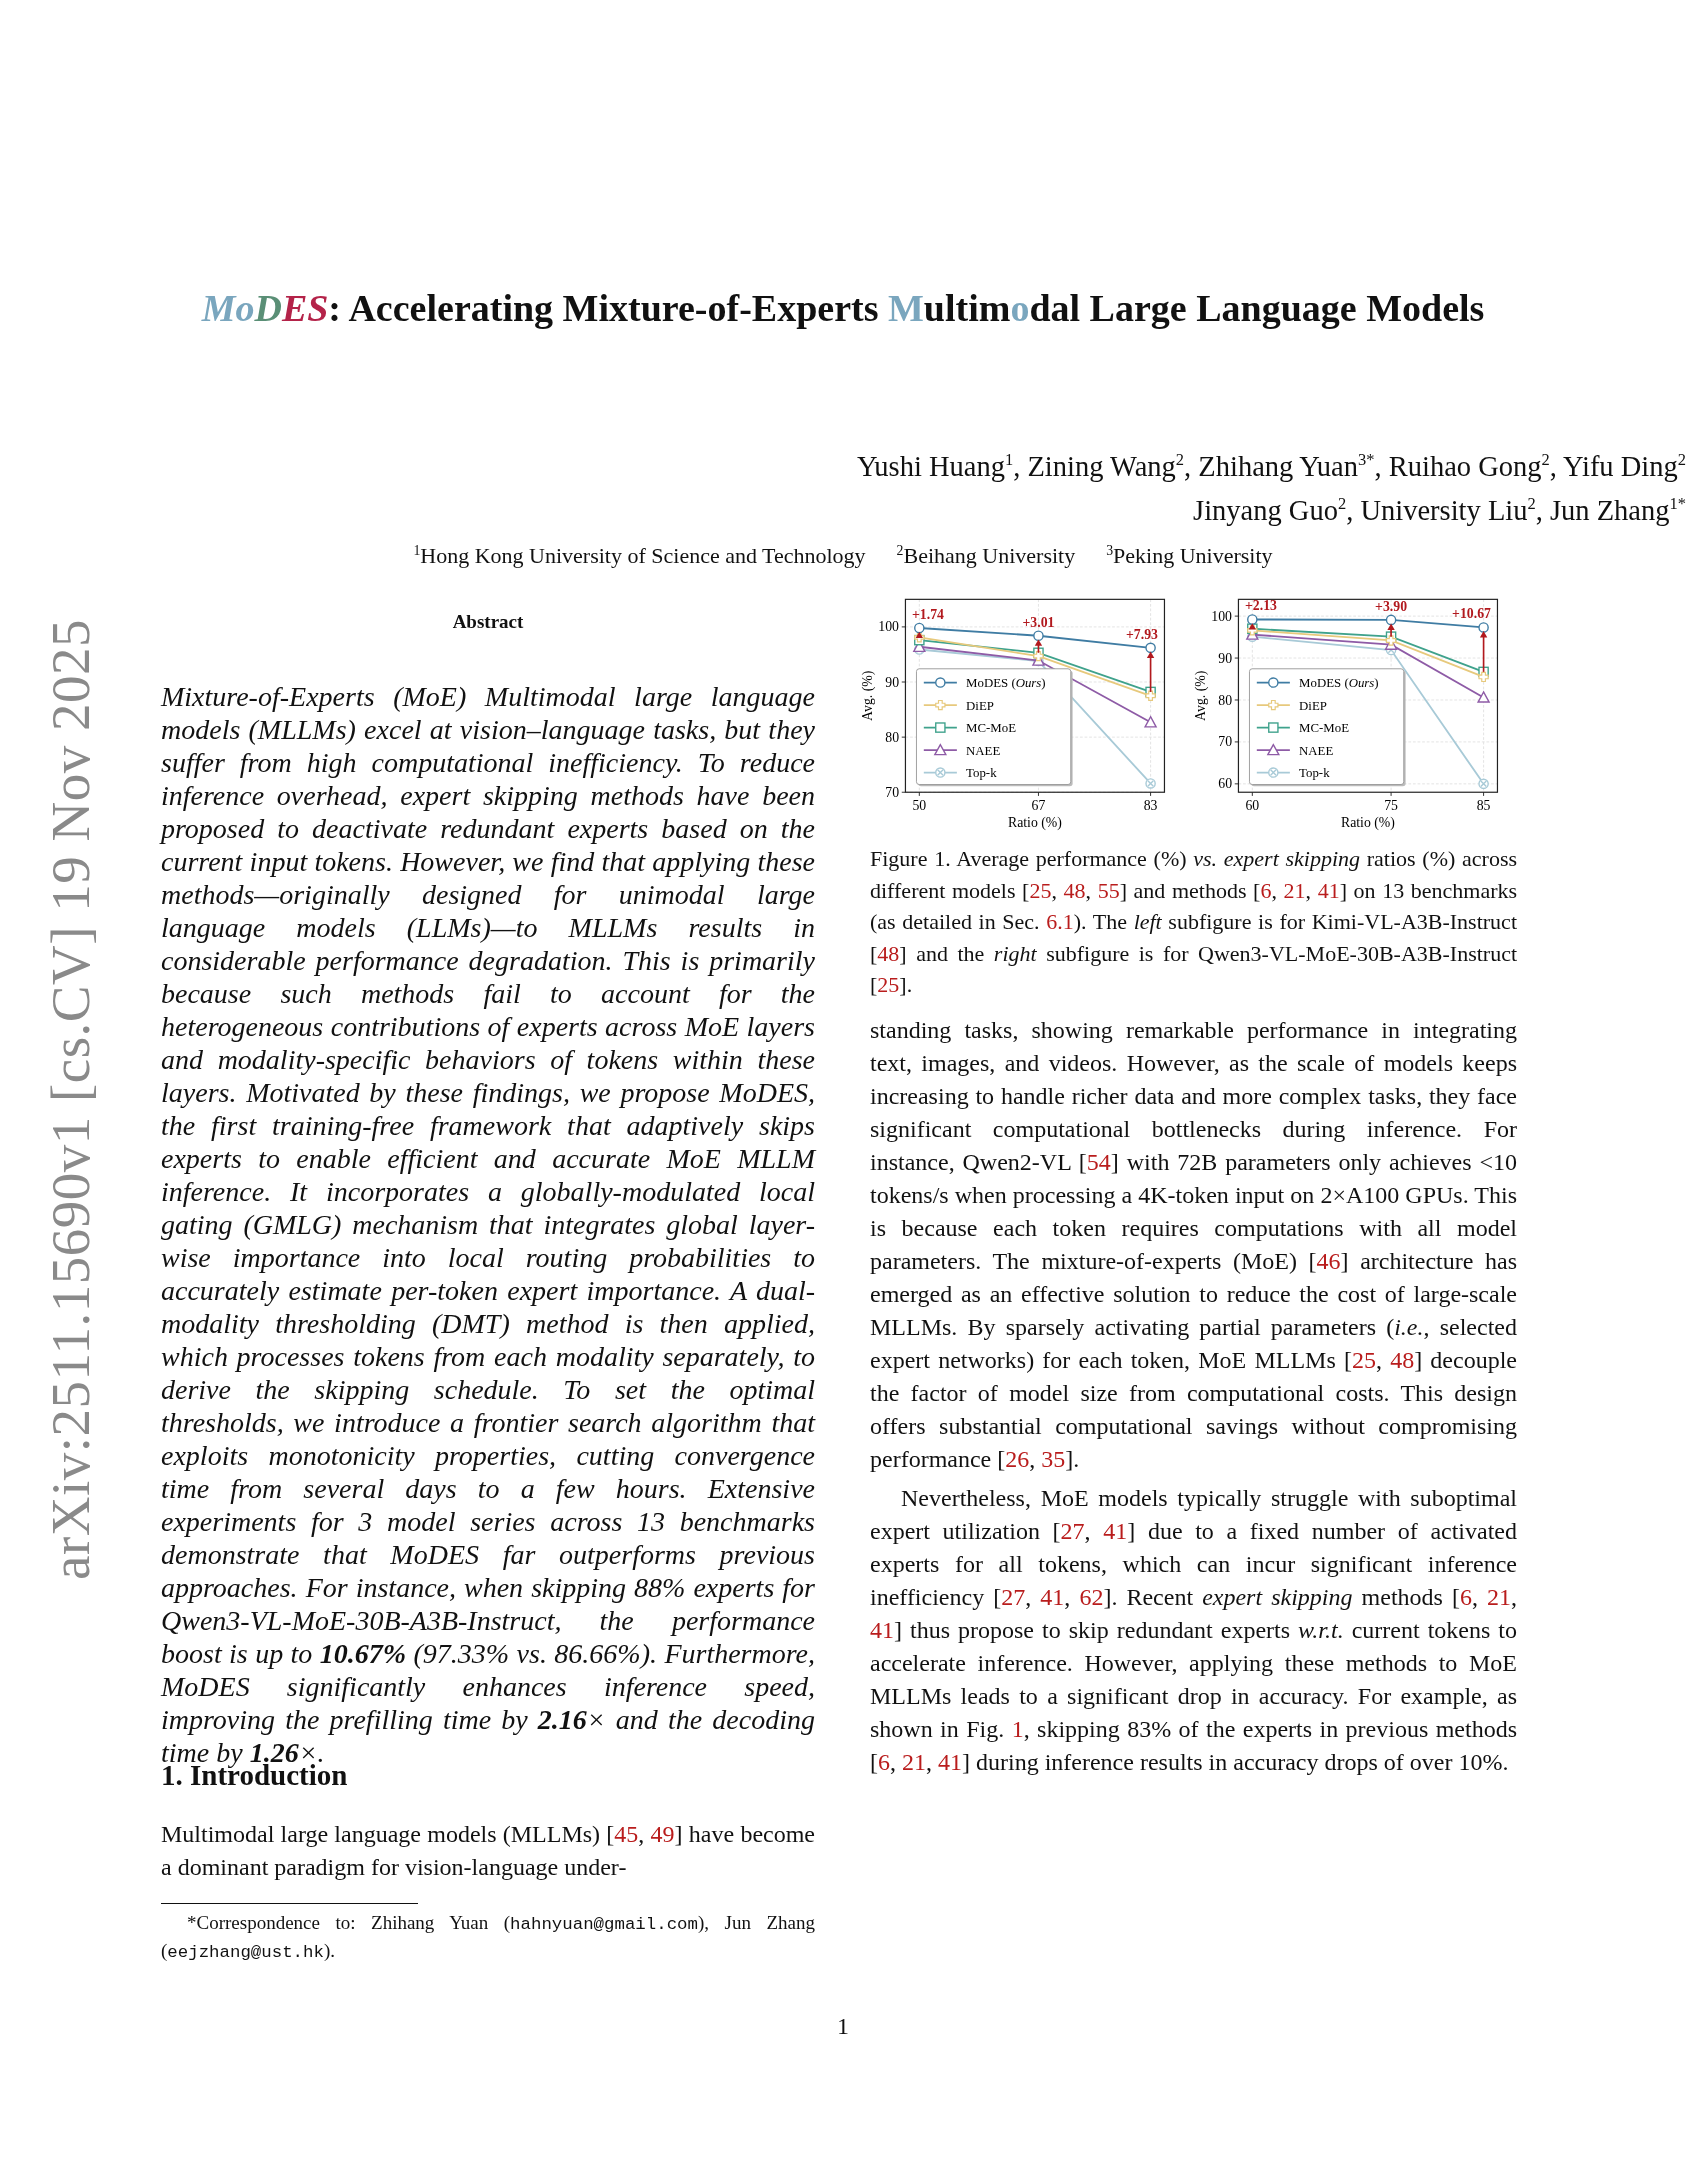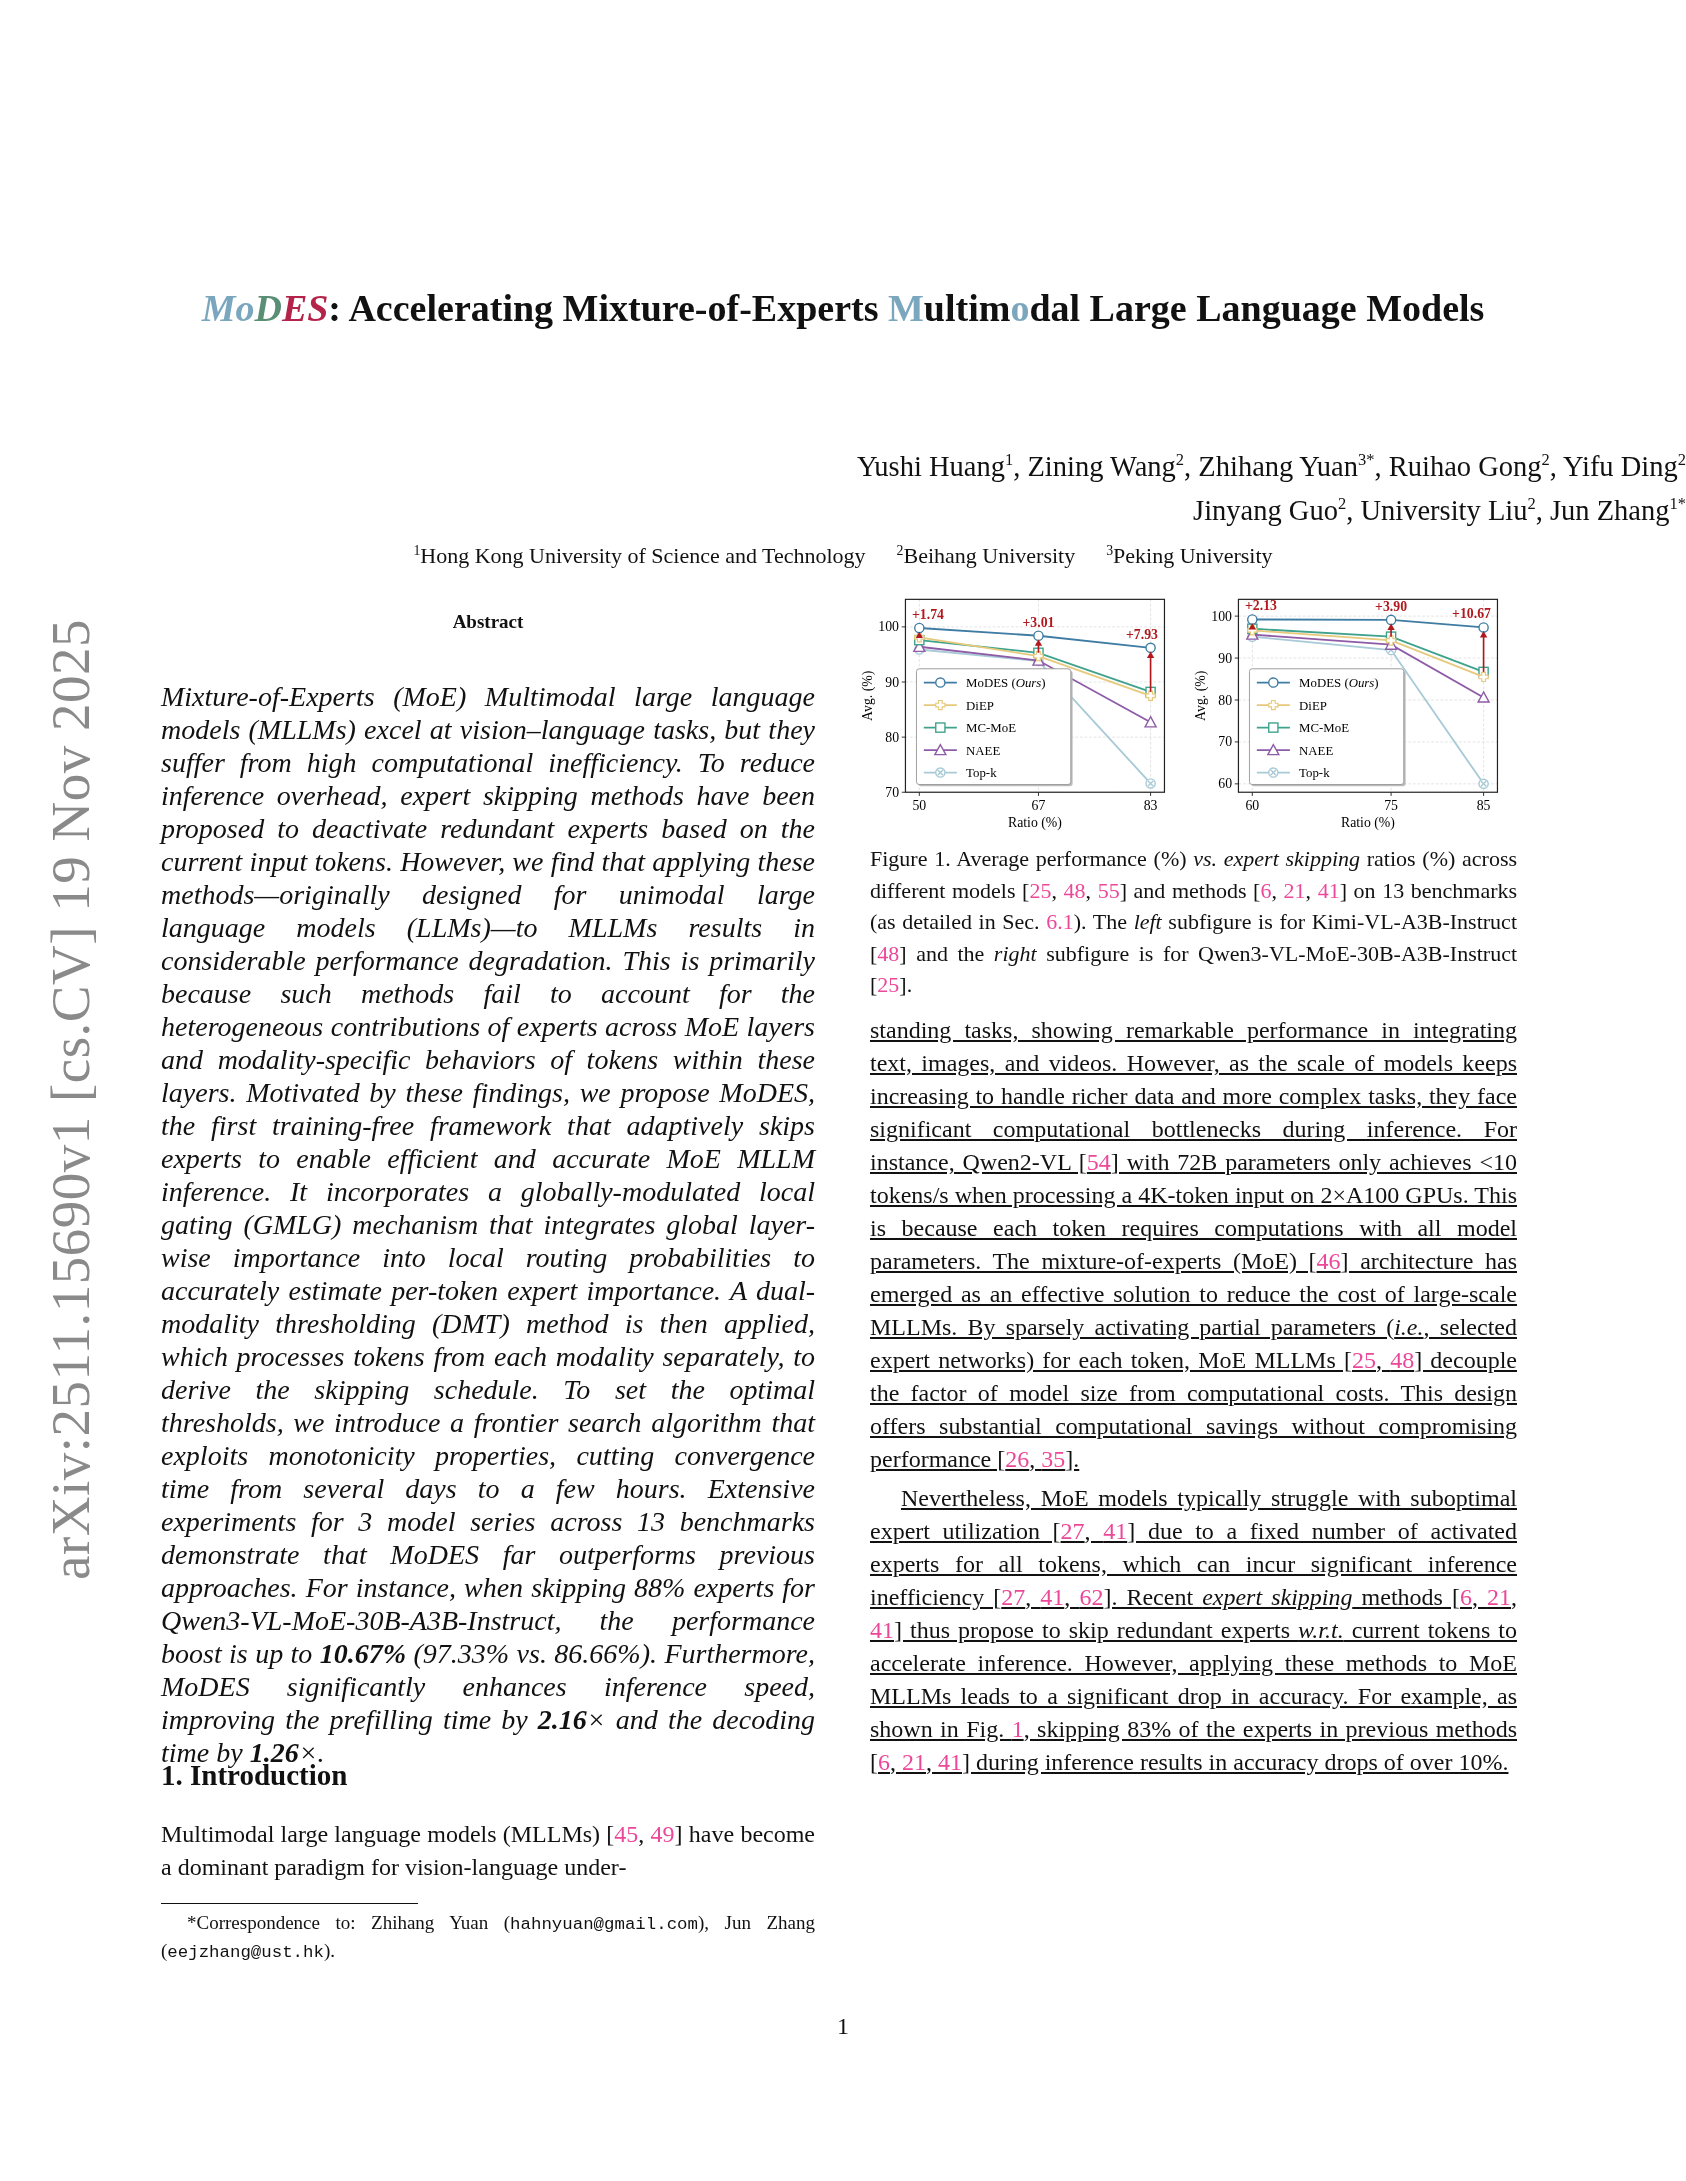--- a/index.html
+++ b/index.html
@@ -1,18 +1,18 @@
 <!DOCTYPE html>
 <html style="font-size:14.7px"><head>
 <meta charset="utf-8">
 <style>
   html, body { margin: 0; padding: 0; background: #ffffff; }
   body { width: 1686px; height: 2182px; position: relative; overflow: hidden;
          font-family: "Liberation Serif", "DejaVu Serif", serif; color: #111; }
-  .cite { color: #ec4899; }
+  .cite { color: #b91c1c; }
   .arxiv-stamp { position: absolute; left: 39px; top: 1580px; transform-origin: 0 0; transform: rotate(-90deg);
                  font-size: 55px; color: #8a8a8a; white-space: nowrap; letter-spacing: 0.5px; }
   .title { position: absolute; left: 0; width: 1686px; top: 283px; text-align: center; font-weight: bold;
            font-size: 38px; line-height: 51px; }
   .authors { position: absolute; left: 0; width: 1686px; top: 441px; text-align: right; font-size: 28.5px; line-height: 37px; }
   .authors sup { font-size: 16.5px; }
   .affil { position: absolute; left: 0; width: 1686px; top: 527px; text-align: center; font-size: 22px; margin-top: 16px; }
   .affil sup { font-size: 13.8px; }
   .affil span.gap { display: inline-block; width: 31px; }
 
@@ -23,21 +23,21 @@
   .abstract b { font-style: italic; }
   .intro-h { position: absolute; top: 1759px; left: 161px; font-weight: bold; font-size: 29px; }
   .intro-p { top: 1818px; font-size: 24px; line-height: 33px; text-align: justify; }
   .fn-rule { position: absolute; left: 161px; top: 1903px; width: 257px; height: 1.4px; background: #111; }
   .footnote { position: absolute; left: 161px; width: 654px; top: 1910px; font-size: 19px; line-height: 26px; text-align: justify; }
   .footnote .ind { display: inline-block; width: 26px; }
   .mono { font-family: "Liberation Mono", "DejaVu Sans Mono", monospace; font-size: 17.4px; }
 
   .caption { top: 843px; font-size: 22px; line-height: 31.5px; text-align: justify; }
   .body-r { top: 1014px; font-size: 24px; line-height: 33px; text-align: justify; }
-  .body-r p { margin: 0 0 5.5px 0; text-decoration: underline; }
+  .body-r p { margin: 0 0 5.5px 0; }
   .body-r p.ind { text-indent: 31px; }
   .page-num { position: absolute; top: 2013px; left: 0; width: 1686px; text-align: center; font-size: 24px; }
 
   .chart { position: absolute; top: 592px; }
   .chart svg { display: block; overflow: visible; }
   .chart text { font-family: "Liberation Serif", "DejaVu Serif", serif; }
 </style>
 </head>
 <body>
 

